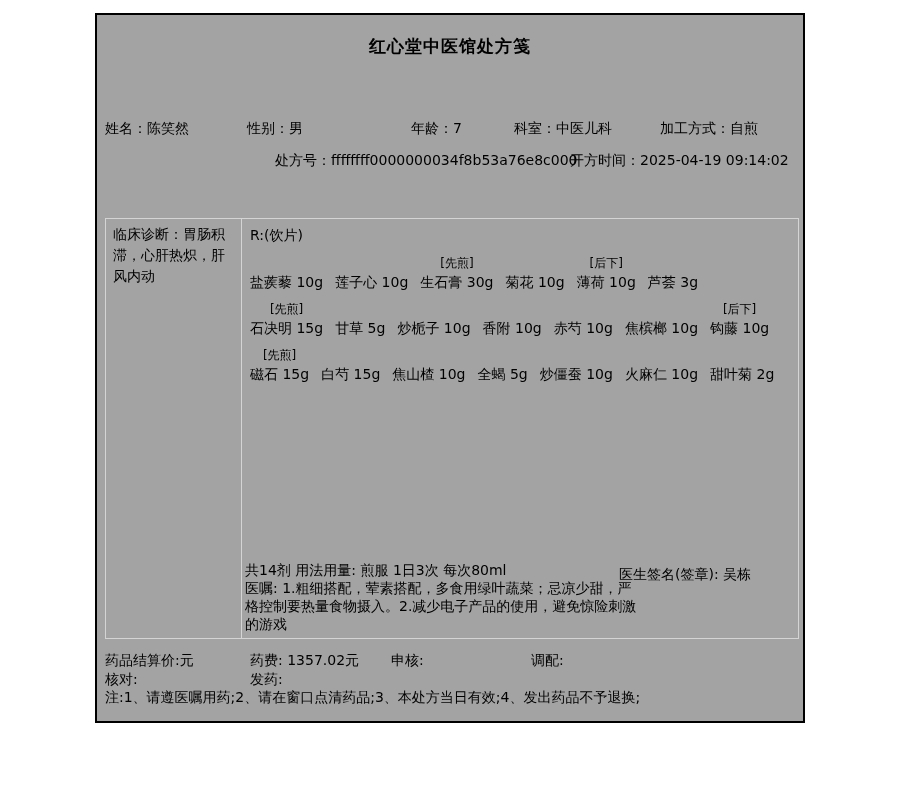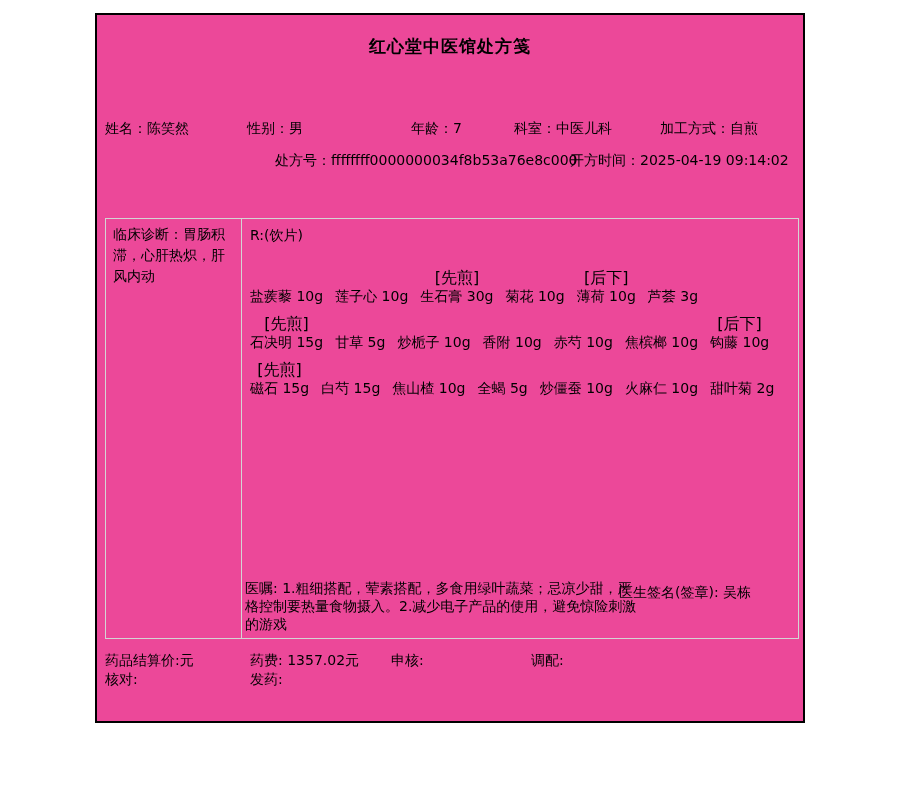--- a/index.html
+++ b/index.html
@@ -3,21 +3,21 @@
 <meta charset="utf-8">
 <style>
   html,body { margin:0; padding:0; }
   body {
     width:900px; height:800px; background:#ffffff; position:relative;
     font-family:"DejaVu Sans","Liberation Sans",sans-serif;
     color:#000; font-size:14px;
   }
   .sheet {
     position:absolute; left:95px; top:13px; width:710px; height:710px;
-    border:2px solid #000; box-sizing:border-box; background:#ec4899;
+    border:2px solid #000; box-sizing:border-box; background:#a3a3a3;
   }
   .title {
     position:absolute; top:20px; left:0; width:100%;
     text-align:center; font-size:17px; font-weight:bold; letter-spacing:1px;
   }
   .abs { position:absolute; white-space:nowrap; }
   
   .r1 { top:105px; } .r2 { top:137px; }
   .c-a { left:8px; } .c-b { left:150px; } .c-c { left:287px;margin-left:27px; } .c-d { left:417px; } .c-e { left:563px; }
   .c-f { left:178px;text-align:center; } .c-g { left:473px; }
@@ -27,25 +27,25 @@
     display:flex;
   }
   .diag-box {
     width:137px; box-sizing:border-box; border:1px solid #d4d4d4;
     padding:5px 7px; line-height:21px;
   }
   .rx-box {
     flex:1; box-sizing:border-box; border:1px solid #d4d4d4; border-left:none;
     padding:6px 6px 5px 8px; display:flex; flex-direction:column;
   }
-  .rx-header { line-height:20px; margin-bottom:24px; }
+  .rx-header { line-height:20px; margin-bottom:10px; }
   .herb-line { margin-bottom:9px; }
   .herb-row { display:flex; gap:12px; }
   .herb { display:flex; flex-direction:column; align-items:center; }
-  .herb-tag { font-size:16px; height:17px; line-height:17px; white-space:nowrap; }
+  .herb-tag { font-size:12px; height:17px; line-height:17px; white-space:nowrap; }
   .herb-text { line-height:20px; white-space:nowrap; }
   .rx-bottom { margin-top:auto; margin-left:-5px; position:relative; line-height:18px; }
   .usage-line { white-space:nowrap; }
   .doctor-sign { position:absolute; left:374px; top:4px; white-space:nowrap; }
   .advice { width:400px; line-height:18px; }
   
   .f1 { top:637px; } .f2 { top:656px; } .f3 { top:674px; }
   .fc-a { left:8px; } .fc-b { left:153px; } .fc-c { left:294px; } .fc-d { left:434px; }
 </style>
 </head>
@@ -162,28 +162,30 @@
             <span class="herb-text">火麻仁 10g</span>
           </div>
           <div class="herb">
             <span class="herb-tag"></span>
             <span class="herb-text">甜叶菊 2g</span>
           </div>
         </div>
       </div>
 
       <div class="rx-bottom">
+        <div class="usage-line">共14剂 用法用量: 煎服 1日3次 每次80ml</div>
         <div class="doctor-sign">医生签名(签章): 吴栋</div>
         <div class="advice">医嘱: 1.粗细搭配，荤素搭配，多食用绿叶蔬菜；忌凉少甜，严格控制要热量食物摄入。2.减少电子产品的使用，避免惊险刺激的游戏</div>
       </div>
     </div>
   </div>
 
   <span class="abs f1 fc-a">药品结算价:元</span>
   <span class="abs f1 fc-b">药费: 1357.02元</span>
   <span class="abs f1 fc-c">申核:</span>
   <span class="abs f1 fc-d">调配:</span>
 
   <span class="abs f2 fc-a">核对:</span>
   <span class="abs f2 fc-b">发药:</span>
 
+  <span class="abs f3 fc-a">注:1、请遵医嘱用药;2、请在窗口点清药品;3、本处方当日有效;4、发出药品不予退换;</span>
 
 </div>
 
 </body></html>

